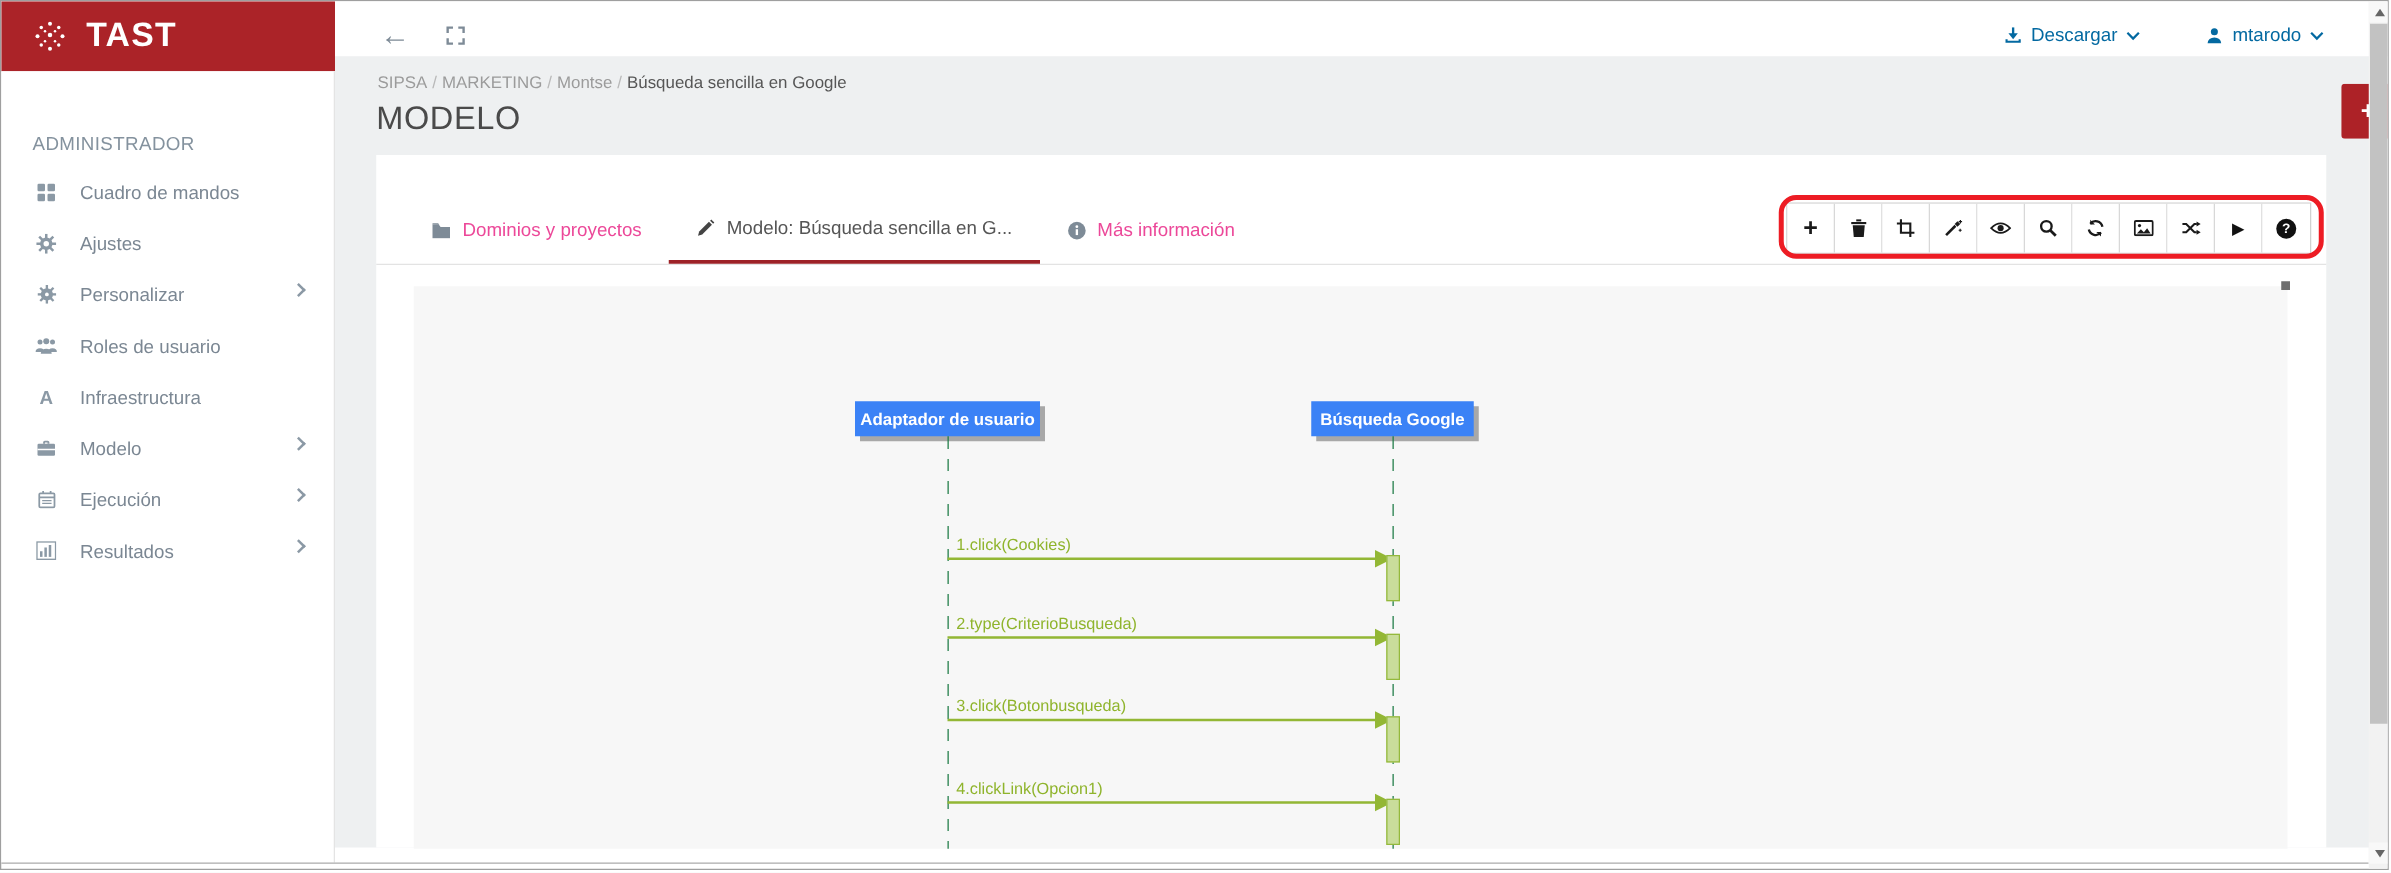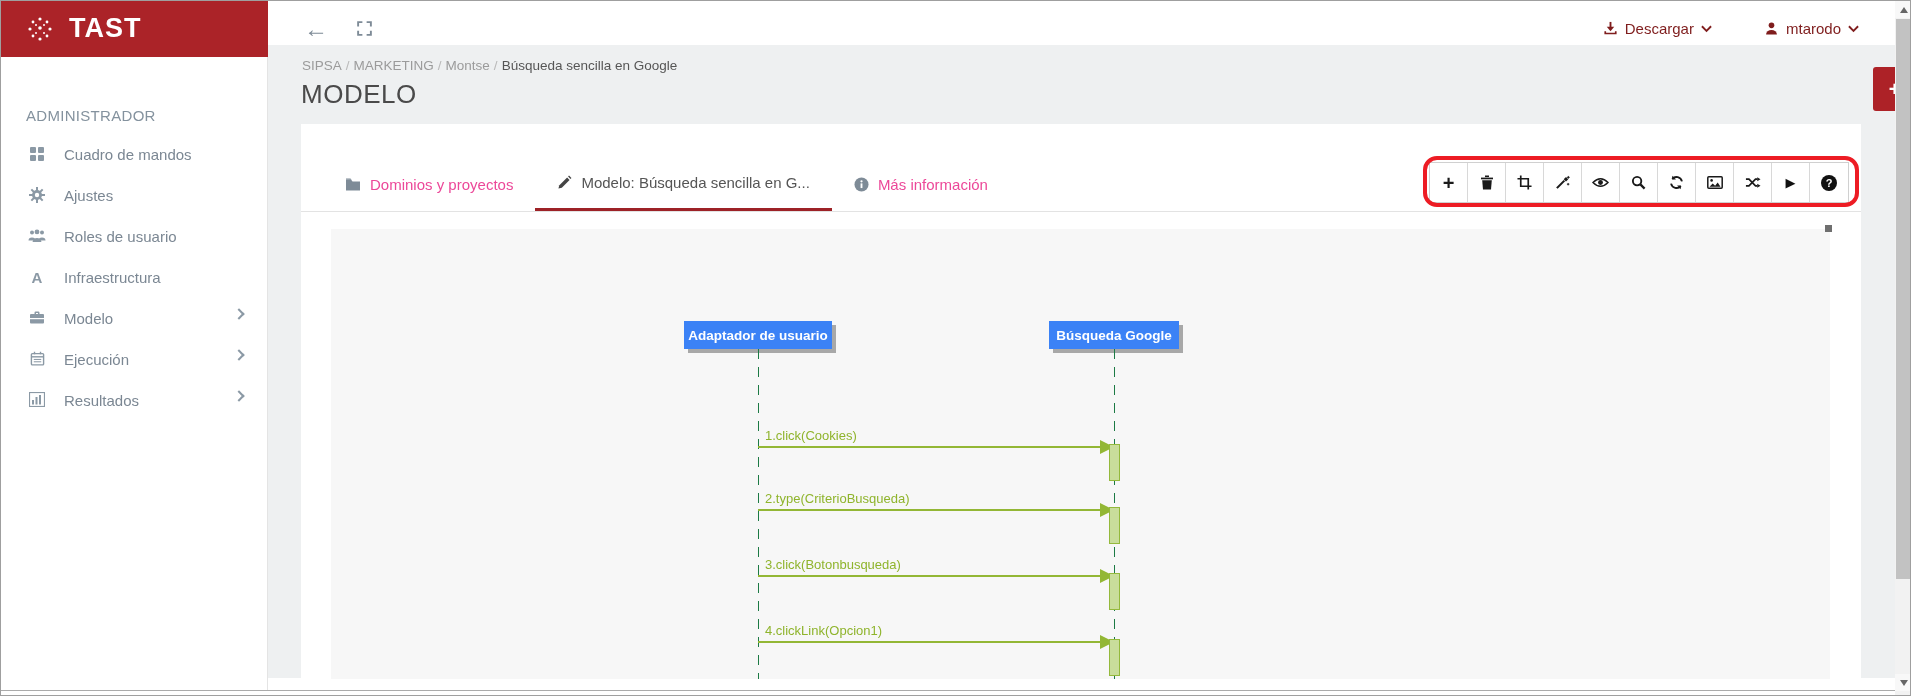--- a/index.html
+++ b/index.html
@@ -7,21 +7,21 @@
   .screen { position:relative; width:1911px; height:696px; border:1px solid #9f9f9f; background:#fff; overflow:hidden; }
 
   
   .navbar { position:absolute; left:0; top:0; width:1894px; height:56px; background:#fff; border-bottom:1px solid #e7e7e7; display:flex; align-items:center; }
   .logo { width:267px; height:56px; background:#ab2328; color:#fff; display:flex; align-items:center; padding-left:24px; gap:14px; flex:none; }
   .logo-text { font-size:27px; font-weight:bold; letter-spacing:1px; }
   .nav-ic { color:#7e8b97; }
   .back-arrow { font-size:24px; margin-left:36px; cursor:pointer; line-height:1; }
   .fs-icon { margin-left:28px; cursor:pointer; display:inline-flex; }
   .nav-spacer { flex:1; }
-  .nav-group { display:flex; align-items:center; gap:7px; color:#7f1d1d; font-size:15px; cursor:pointer; }
+  .nav-group { display:flex; align-items:center; gap:7px; color:#0369a1; font-size:15px; cursor:pointer; }
   .nav-group.dl { margin-right:52px; }
   .nav-group.usr { margin-right:36px; }
 
   
   .sidebar { position:absolute; left:0; top:56px; width:267px; height:633px; background:#fff; border-right:1px solid #e4e4e4; }
   .side-section { margin:50px 0 22px 25px; color:#84929e; font-size:15px; letter-spacing:.3px; }
   .side-item { position:relative; height:41px; display:flex; align-items:flex-start; padding-left:25px; color:#7b8793; font-size:15px; cursor:pointer; }
   .side-item .sic { width:22px; margin-right:16px; color:#8b99a5; display:inline-flex; justify-content:center; }
   .glyph-a { font-weight:900; font-size:15px; color:#8b99a5; }
   .chev-r { position:absolute; right:24px; width:8px; height:8px; border-top:2px solid #8b99a5; border-right:2px solid #8b99a5; transform:rotate(45deg); }
@@ -173,20 +173,40 @@
           <rect x="0" y="7" width="4" height="2" transform="rotate(45 8 8)"></rect>
               <rect x="12" y="7" width="4" height="2" transform="rotate(45 8 8)"></rect>
           <circle cx="8" cy="8" r="5"></circle>
             </g>
             <circle cx="8" cy="8" r="2.2" fill="#fff"></circle>
         </svg>
       </span>
       <span>Ajustes</span>
     </div>
 
+    <div class="side-item">
+      <span class="sic">
+        <svg width="15" height="15" viewBox="0 0 16 16" fill="currentColor">
+          <g>
+              <rect x="7" y="0" width="2" height="4"></rect>
+              <rect x="7" y="12" width="2" height="4"></rect>
+          <rect x="0" y="7" width="4" height="2"></rect>
+              <rect x="12" y="7" width="4" height="2"></rect>
+          <rect x="7" y="0" width="2" height="4" transform="rotate(45 8 8)"></rect>
+              <rect x="7" y="12" width="2" height="4" transform="rotate(45 8 8)"></rect>
+          <rect x="0" y="7" width="4" height="2" transform="rotate(45 8 8)"></rect>
+              <rect x="12" y="7" width="4" height="2" transform="rotate(45 8 8)"></rect>
+          <circle cx="8" cy="8" r="5.2"></circle>
+            </g>
+            <circle cx="8" cy="8" r="1.6" fill="#fff"></circle>
+        </svg>
+      </span>
+      <span>Personalizar</span>
+      <span class="chev-r"></span>
+    </div>
 
     <div class="side-item">
       <span class="sic">
         <svg width="18" height="15" viewBox="0 0 18 14" fill="currentColor">
           <circle cx="4" cy="4" r="2"></circle>
             <circle cx="14" cy="4" r="2"></circle>
             <circle cx="9" cy="3.4" r="2.4"></circle>
           <path d="M0.5 12 a3.5 3 0 0 1 7 0 z"></path>
             <path d="M10.5 12 a3.5 3 0 0 1 7 0 z"></path>
           <path d="M4.6 13.5 a4.4 4 0 0 1 8.8 0 z"></path>

